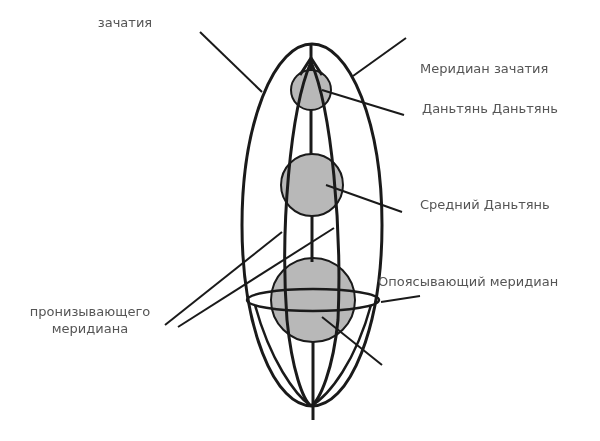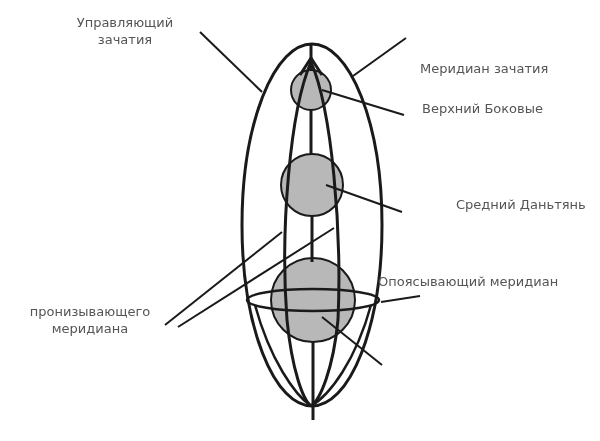--- a/index.html
+++ b/index.html
@@ -43,24 +43,23 @@
       <line x1="322" y1="90" x2="404" y2="115"></line>
       <line x1="326" y1="185" x2="402" y2="212"></line>
       <line x1="381" y1="302" x2="420" y2="296"></line>
       <line x1="322" y1="317" x2="382" y2="365"></line>
       <line x1="165" y1="325" x2="282" y2="232"></line>
       <line x1="178" y1="327" x2="334" y2="228"></line>
     </g>
   </svg>
 
   <div class="lbl center" style="left:70px; top:14px; width:110px;">
-    <div>Управляющий</div>
     <div>зачатия</div>
   </div>
   <div class="lbl" style="left:420px; top:16px;margin-top:44px;">Меридиан зачатия</div>
-  <div class="lbl" style="left:422px; top:100px;">Верхний Боковые</div>
-  <div class="lbl" style="left:420px; top:196px;margin-left:36px;">Средний Даньтянь</div>
+  <div class="lbl" style="left:422px; top:100px;">Даньтянь Даньтянь</div>
+  <div class="lbl" style="left:420px; top:196px;">Средний Даньтянь</div>
   <div class="lbl" style="left:378px; top:273px;">Опоясывающий меридиан</div>
   <div class="lbl center" style="left:20px; top:303px; width:140px;">
     <div>пронизывающего</div>
     <div>меридиана</div>
   </div>
 </div>
 
 </body></html>

